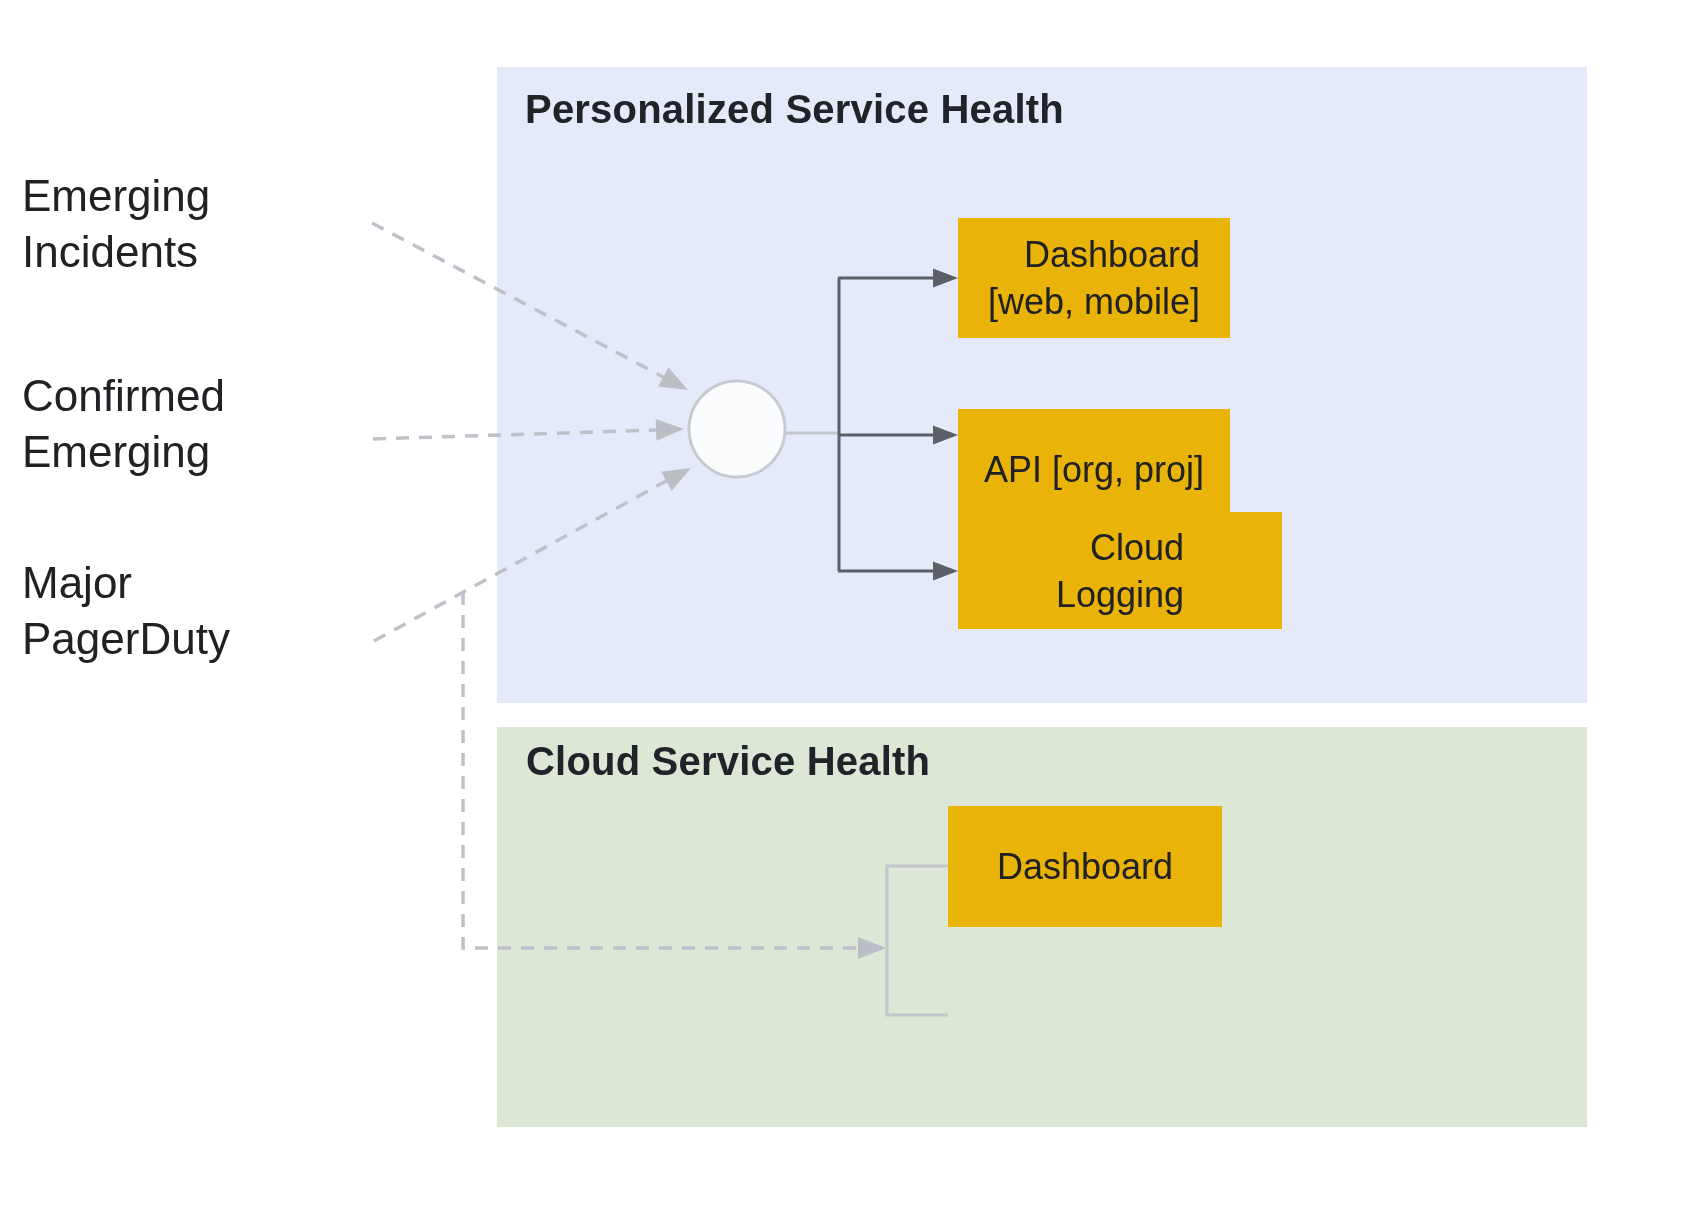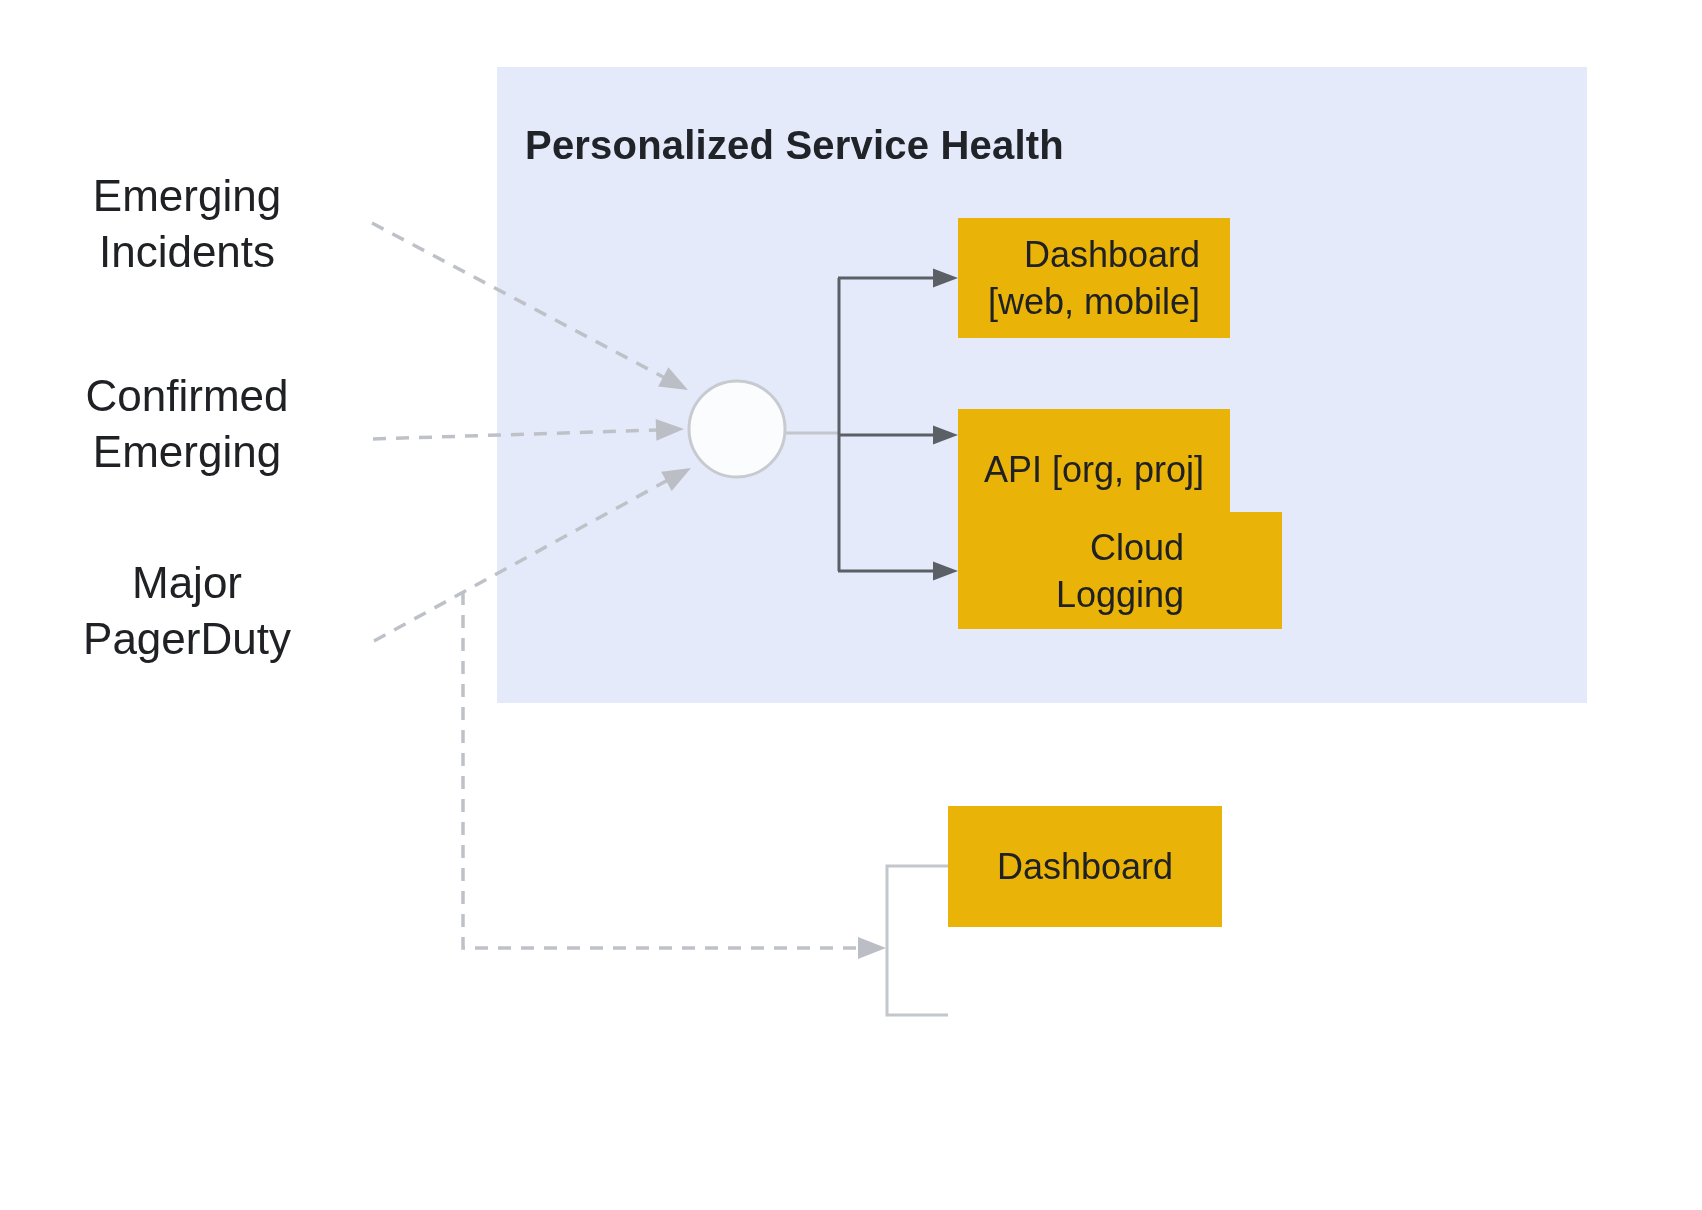--- a/index.html
+++ b/index.html
@@ -11,25 +11,25 @@
   }
   *{margin:0;padding:0;box-sizing:border-box;}
   html,body{width:1702px;height:1210px;background:#ffffff;overflow:hidden;}
   body{font-family:"Liberation Sans","DejaVu Sans",sans-serif;color:var(--text-dark);}
   .canvas{position:relative;width:1702px;height:1210px;background:#ffffff;}
 
   .panel{position:absolute;}
   .panel-personalized{left:497px;top:67px;width:1090px;height:636px;background:var(--personalized-bg);}
   .panel-cloud{left:497px;top:727px;width:1090px;height:400px;background:var(--cloud-bg);}
 
-  .panel-title{position:absolute;font-size:40px;font-weight:700;line-height:48px;color:#202328;letter-spacing:.2px;white-space:nowrap;margin-top:36px;}
+  .panel-title{position:absolute;font-size:40px;font-weight:700;line-height:48px;color:#202328;letter-spacing:.2px;white-space:nowrap;}
   .title-personalized{left:28px;top:18px;}
   .title-cloud{left:29px;top:10px;}
 
-  .source-label{position:absolute;width:330px;text-align:center;font-size:44px;line-height:56px;color:var(--text-dark);white-space:pre-line;}
+  .source-label{position:absolute;width:330px;text-align:left;font-size:44px;line-height:56px;color:var(--text-dark);white-space:pre-line;}
   .src-emerging{left:22px;top:168px;}
   .src-confirmed{left:22px;top:368px;}
   .src-major{left:22px;top:555px;}
 
   .node-box{position:absolute;background:#eab308;display:flex;flex-direction:column;align-items:center;justify-content:center;text-align:right;font-size:36px;line-height:47px;color:var(--text-dark);white-space:pre-line;}
   .box-pd-dashboard{left:958px;top:218px;width:272px;height:120px;}
   .box-pd-api{left:958px;top:373px;width:272px;height:120px;margin-top:36px;}
   .box-pd-logging{left:958px;top:512px;width:324px;height:117px;}
   .box-notifications{left:1275px;top:458px;width:283px;height:225px;}
   .box-cs-dashboard{left:948px;top:806px;width:274px;height:121px;}
@@ -40,20 +40,23 @@
 
   svg.wires{position:absolute;left:0;top:0;width:1702px;height:1210px;pointer-events:none;}
 </style>
 </head>
 <body>
 
 <div class="canvas">
 
   <div class="panel panel-personalized">
     <div class="panel-title title-personalized">Personalized Service Health</div>
+  </div>
+  <div class="panel panel-cloud">
+    <div class="panel-title title-cloud">Cloud Service Health</div>
   </div>
 
   <svg class="wires" viewBox="0 0 1702 1210">
 
     <g stroke="#BEC2C8" stroke-width="3.5" fill="none" stroke-dasharray="13 10">
       <line x1="372" y1="223" x2="665" y2="378"></line>
       <line x1="373" y1="439" x2="658" y2="430"></line>
       <line x1="374" y1="641" x2="668" y2="480"></line>
       <polyline points="463,592 463,948 858,948"></polyline>
     </g>

